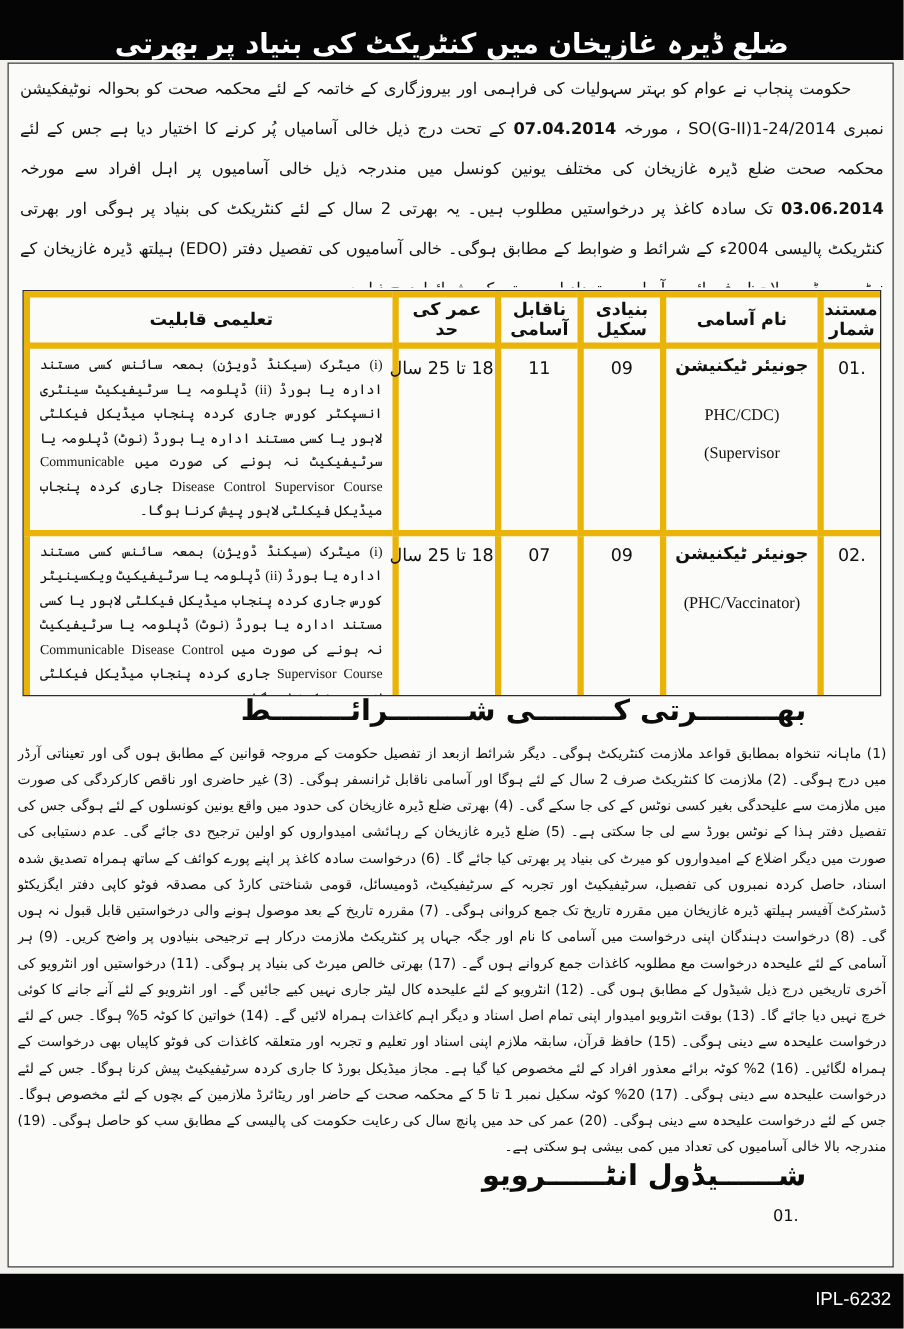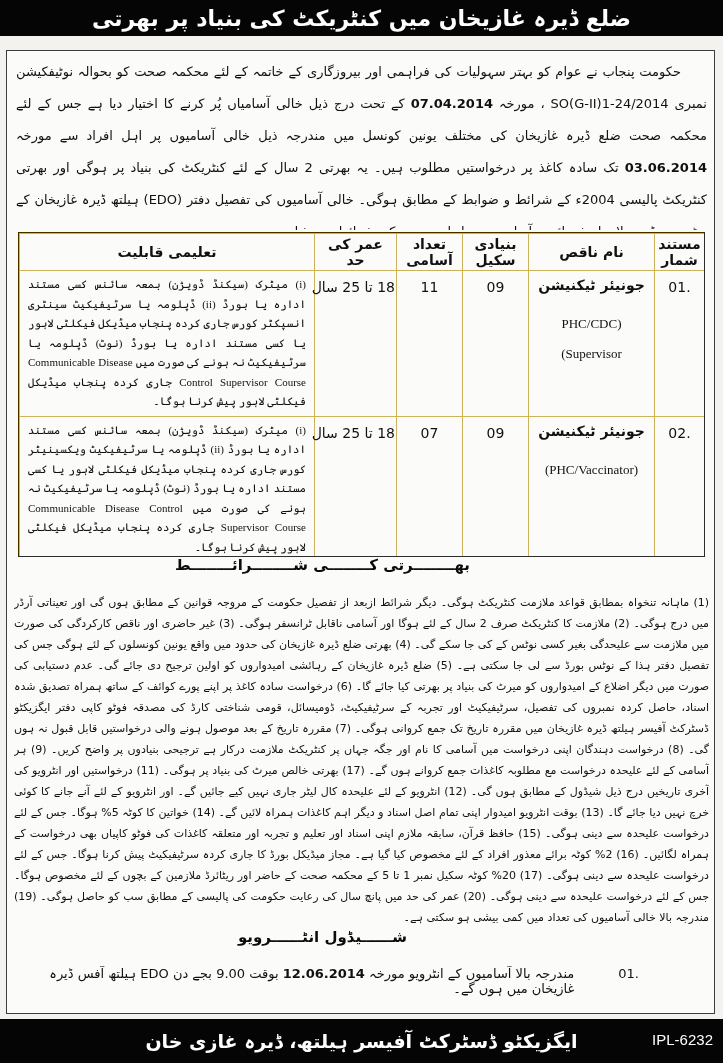--- a/index.html
+++ b/index.html
@@ -2,51 +2,51 @@
 <html lang="ur"><head>
 <meta charset="utf-8">
 <style>
   html,body{margin:0;padding:0;}
   body{
     width:723px;height:1063px;position:relative;overflow:hidden;
     background:#f3f2ee;color:#111;
     font-family:"DejaVu Sans",sans-serif;
   }
   .bar{position:absolute;left:0;width:723px;background:#050505;}
-  .topbar{top:0;height:36px;display:flex;align-items:center;justify-content:center;}
+  .topbar{top:0;height:48px;display:flex;align-items:flex-end;justify-content:center;}
   .masthead-title{color:#fff;font-size:22px;font-weight:bold;direction:rtl;white-space:nowrap;}
   .frame{
     position:absolute;left:6px;top:50px;width:709px;height:964px;
     border:1px solid #3c3c3c;background:#fbfbf9;box-sizing:border-box;
   }
   .intro{
     position:absolute;left:16px;top:56px;width:691px;height:174px;overflow:hidden;
     direction:rtl;text-align:justify;font-size:13px;line-height:32px;text-indent:26px;
   }
   .b{font-weight:bold;}
   .tablewrap{
     position:absolute;left:18px;top:232px;width:687px;height:325px;overflow:hidden;
     border:1px solid #2d2d2d;box-sizing:border-box;background:#fbfbf9;
   }
   table.jobs{border-collapse:collapse;direction:rtl;width:100%;table-layout:fixed;}
-  table.jobs th,table.jobs td{border:1px solid #eab308;box-sizing:border-box;}
+  table.jobs th,table.jobs td{border:5px solid #eab308;box-sizing:border-box;}
   table.jobs th{font-size:14px;font-weight:bold;height:34px;padding:2px;}
   td.cc{text-align:center;vertical-align:top;font-size:14px;padding-top:8px;}
   td.post{text-align:center;vertical-align:top;padding-top:6px;margin-left:14px;}
   .post-ur{font-size:14px;font-weight:bold;direction:rtl;}
   .post-en{font-size:13px;margin-top:16px;line-height:30px;font-family:"Liberation Serif",serif;}
   td.qual{
     direction:rtl;text-align:justify;vertical-align:top;
     font-size:11px;line-height:19.5px;padding:4px 8px;font-family:Liberation Serif, serif;
   }
   td.age{white-space:nowrap;text-align:center;}
   tr.jobrow{height:144px;}
   .section-heading{
-    position:absolute;left:0;width:645px;text-align:center;
-    font-weight:bold;font-size:15px;direction:rtl;color:#0c0c0c;
+    position:absolute;left:0;width:645px;
+    font-weight:bold;font-size:23px;direction:rtl;color:#0c0c0c;
   }
   .h-conditions{top:556px;}
   .h-schedule{top:928px;}
   .conditions{
     position:absolute;left:14px;top:592px;width:695px;height:336px;overflow:hidden;
     direction:rtl;text-align:justify;font-size:11px;line-height:21px;
   }
   .conditions span{display:inline;}
   .schedule{
     position:absolute;left:12px;top:966px;width:699px;height:40px;overflow:hidden;
@@ -75,23 +75,23 @@
       <col style="width:50px">
         <col style="width:126px">
         <col style="width:66px">
       <col style="width:66px">
         <col style="width:82px">
         <col style="width:295px">
     </colgroup>
     <tbody>
         <tr>
       <th>مستند شمار</th>
-      <th>نام ناقص</th>
+      <th>نام آسامی</th>
       <th>بنیادی سکیل</th>
-      <th>تعداد آسامی</th>
+      <th>ناقابل آسامی</th>
       <th>عمر کی حد</th>
       <th>تعلیمی قابلیت</th>
     </tr>
     <tr class="jobrow">
       <td class="cc">.01</td>
       <td class="post">
         <div class="post-ur">جونیئر ٹیکنیشن</div>
         <div class="post-en">(PHC/CDC Supervisor)</div>
       </td>
       <td class="cc">09</td>
@@ -135,19 +135,17 @@
   <span>(16) 2% کوٹہ برائے معذور افراد کے لئے مخصوص کیا گیا ہے۔ مجاز میڈیکل بورڈ کا جاری کردہ سرٹیفیکیٹ پیش کرنا ہوگا۔ جس کے لئے درخواست علیحدہ سے دینی ہوگی۔</span>
   <span>(17) 20% کوٹہ سکیل نمبر 1 تا 5 کے محکمہ صحت کے حاضر اور ریٹائرڈ ملازمین کے بچوں کے لئے مخصوص ہوگا۔ جس کے لئے درخواست علیحدہ سے دینی ہوگی۔</span>
   <span>(20) عمر کی حد میں پانچ سال کی رعایت حکومت کی پالیسی کے مطابق سب کو حاصل ہوگی۔</span>
   <span>(19) مندرجہ بالا خالی آسامیوں کی تعداد میں کمی بیشی ہو سکتی ہے۔</span>
 </div>
 
 <div class="section-heading h-schedule">شــــــیڈول انٹــــــرویو</div>
 
 <div class="schedule">
   <span class="serial">.01</span>
-  <span class="sched-text"><span>مندرجہ بالا آسامیوں کے انٹرویو مورخہ </span><span class="b">12.06.2014</span><span> بوقت 9.00 بجے دن EDO ہیلتھ آفس ڈیرہ غازیخان میں ہوں گے۔</span></span>
 </div>
 
 <div class="bar footbar">
-  <div class="signer">ایگزیکٹو ڈسٹرکٹ آفیسر ہیلتھ، ڈیرہ غازی خان</div>
   <div class="refcode">IPL-6232</div>
 </div>
 
 </body></html>

